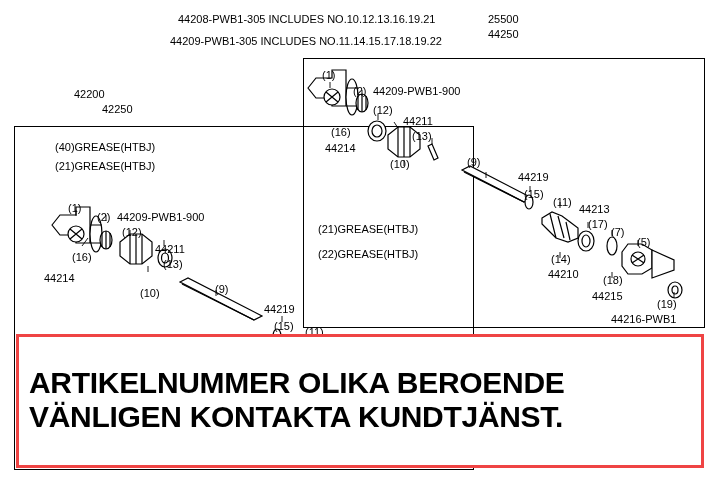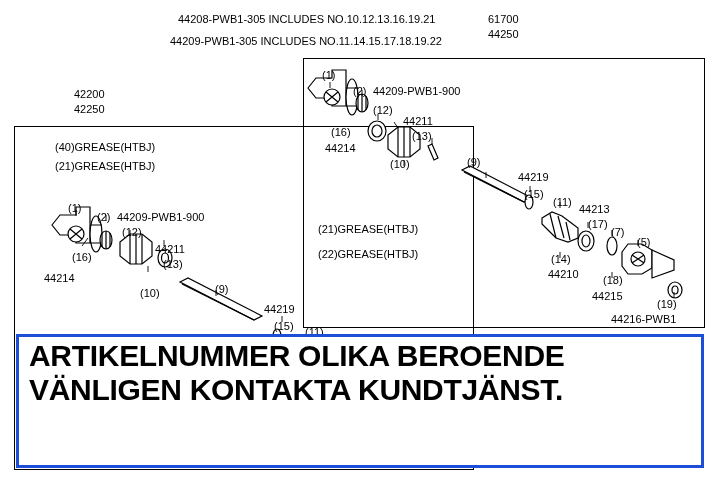--- a/index.html
+++ b/index.html
@@ -24,48 +24,49 @@
     border:1.6px solid #000;
     background:transparent;
     box-sizing:border-box;
   }
   svg.art{position:absolute;left:0;top:0;width:720px;height:480px;pointer-events:none;}
   .banner{
     position:absolute;
     left:16px;top:334px;
     width:688px;height:134px;
     background:#ffffff;
-    border:3px solid #1d4ed8;
+    border:3px solid #ef4444;
     box-sizing:border-box;
     display:flex;
     flex-direction:column;
+    justify-content:center;
     padding:2px 8px 4px 10px;
   }
   .banner div{
     font-family:"Liberation Sans", sans-serif;
     font-weight:bold;
     font-size:30px;
     line-height:34px;
     letter-spacing:-0.3px;
     white-space:nowrap;
   }
 </style>
 </head>
 <body>
 
 <div class="stage">
 
   <div class="abs lbl" style="left:178px;top:13px;">44208-PWB1-305 INCLUDES NO.10.12.13.16.19.21</div>
   <div class="abs lbl" style="left:170px;top:35px;">44209-PWB1-305 INCLUDES NO.11.14.15.17.18.19.22</div>
 
-  <div class="abs lbl" style="left:488px;top:13px;">61700</div>
+  <div class="abs lbl" style="left:488px;top:13px;">25500</div>
   <div class="abs lbl" style="left:488px;top:28px;text-align:center;">44250</div>
 
   <div class="abs lbl" style="left:74px;top:88px;">42200</div>
-  <div class="abs lbl" style="left:74px;top:103px;text-align:right;">42250</div>
+  <div class="abs lbl" style="left:102px;top:103px;text-align:right;">42250</div>
 
   <div class="box" style="left:14px;top:126px;width:460px;height:344px;"></div>
   <div class="box" style="left:303px;top:58px;width:402px;height:270px;"></div>
 
   <svg class="art" viewBox="0 0 720 480">
     <g fill="none" stroke="#000" stroke-width="1.2">
 
       <g transform="translate(52,225)">
         <path d="M0,0 l8,-10 l16,0 l0,-8 l14,0 l0,36 l-14,0 l0,-8 l-16,0 z" fill="#fff"></path>
         <ellipse cx="44" cy="9" rx="6" ry="18" fill="#fff"></ellipse>

